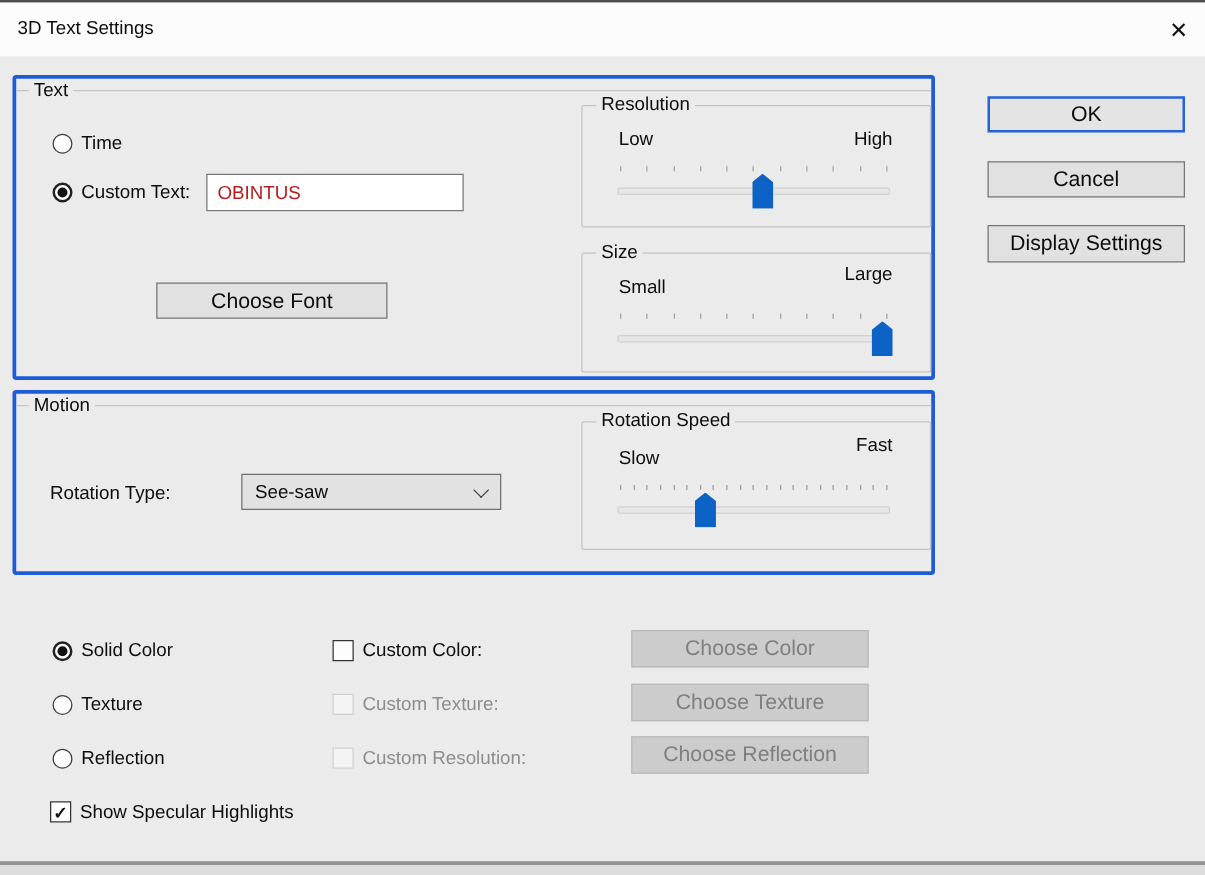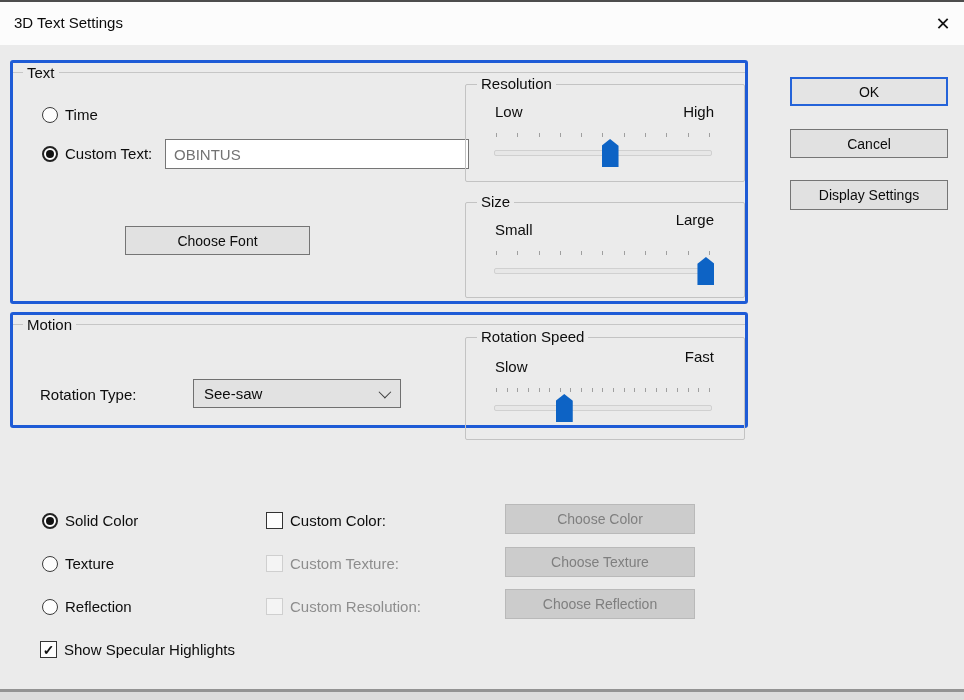--- a/index.html
+++ b/index.html
@@ -40,21 +40,21 @@
   }
   
   .hl{
     position:absolute;
     border:3px solid var(--highlight,#1e5bd6);
     border-radius:3px;
     box-sizing:border-box;
     background:transparent;
   }
   #hl-text{left:10px;top:58px;width:738px;height:244px;}
-  #hl-motion{left:10px;top:310px;width:738px;height:116px;}
+  #hl-motion{left:10px;top:310px;width:738px;height:148px;}
   #hl-surface{left:10px;top:457px;width:738px;height:222px;}
   .hl .groupline{
     position:absolute;left:0;right:0;top:9px;
     border-top:1px solid #c6c6c6;
   }
   .hl .grouplabel{
     position:absolute;top:1px;left:10px;
     background:#ebebeb;padding:0 4px;
     font-size:15px;color:#0d0d0d;z-index:2;
   }
@@ -119,38 +119,38 @@
     font-size:14px;line-height:1;color:#111;
   }
   .checkbox.checked::after{content:"✓";font-weight:bold;}
   .choice.disabled{color:#8d8d8d;}
   .choice.disabled .checkbox{border-color:#cfcfcf;background:#f4f4f4;}
   
   .btn{
     position:absolute;box-sizing:border-box;
     background:#e1e1e1;border:1px solid #757575;
     display:flex;align-items:center;justify-content:center;
-    font-size:14px;color:#0c0c0c;font-family:"Liberation Sans",sans-serif;
+    font-size:17px;color:#0c0c0c;font-family:"Liberation Sans",sans-serif;
   }
   .btn.default{border:2px solid var(--okborder,#2463d9);background:#e4e4e4;}
   .btn.disabled{
     background:#cccccc;border:1px solid #b9b9b9;color:#7f7f7f;
   }
   #btn-ok{left:790px;top:75px;width:158px;height:29px;}
   #btn-cancel{left:790px;top:127px;width:158px;height:29px;}
   #btn-display{left:790px;top:178px;width:158px;height:30px;}
   #btn-font{left:125px;top:224px;width:185px;height:29px;}
   #btn-color{left:505px;top:502px;width:190px;height:30px;}
   #btn-texture{left:505px;top:545px;width:190px;height:30px;}
   #btn-reflection{left:505px;top:587px;width:190px;height:30px;}
   
   .textfield{
-    position:absolute;left:165px;top:137px;width:304px;height:30px;
+    position:absolute;left:165px;top:137px;width:206px;height:30px;
     box-sizing:border-box;border:1px solid #767676;background:#ffffff;
-    font-size:15px;color:#737373;padding:0 8px;
+    font-size:15px;color:#b91c1c;padding:0 8px;
     font-family:"Liberation Sans",sans-serif;
   }
   .dropdown{
     position:absolute;left:193px;top:377px;width:208px;height:29px;
     box-sizing:border-box;border:1px solid #707070;background:#e2e2e2;
     display:flex;align-items:center;
     font-size:15px;color:#0c0c0c;padding:0 10px;
   }
   .dropdown .dd-value{flex:1;}
   .chevron{

